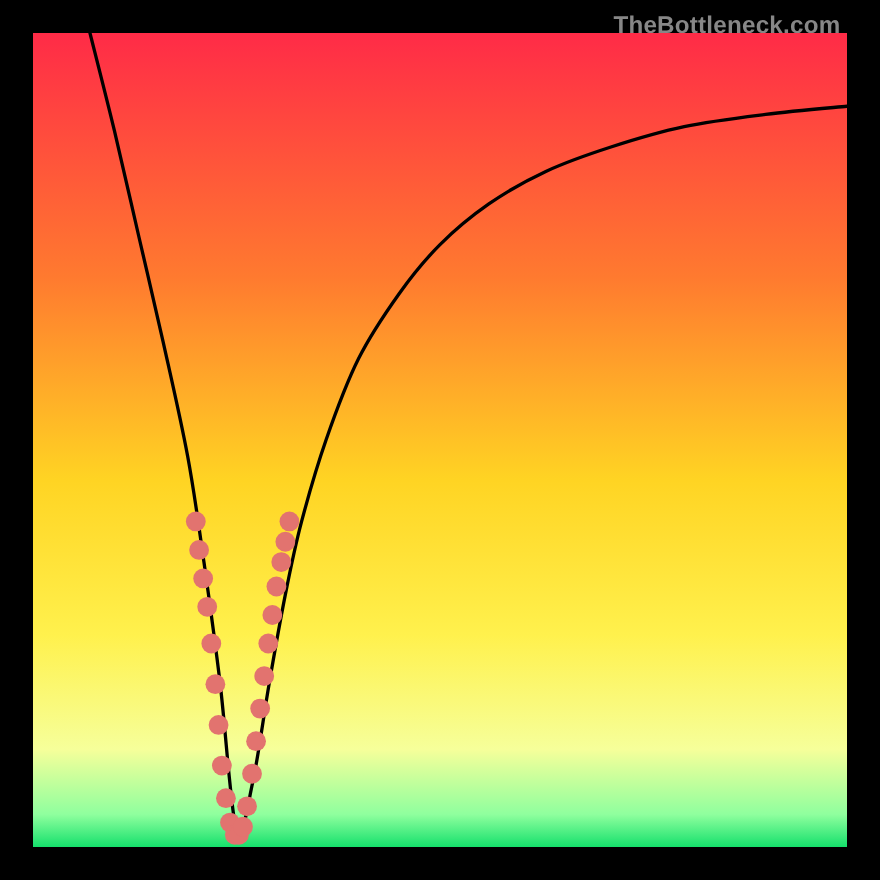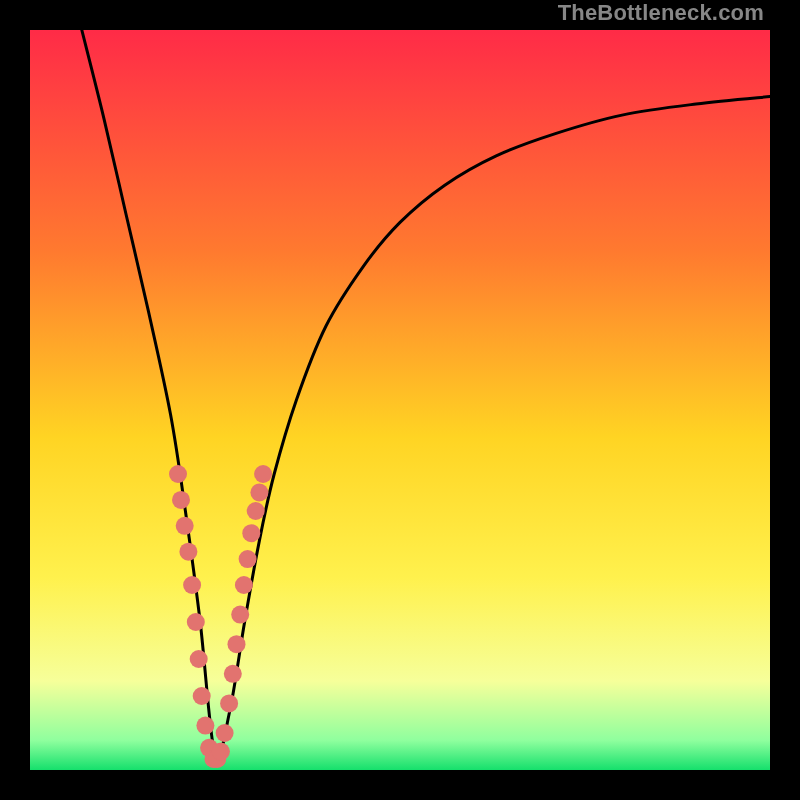--- a/index.html
+++ b/index.html
@@ -29,21 +29,21 @@
   }
   .gradient {
     position: absolute;
     left: 0;
     top: 0;
     width: 740px;
     height: 740px;
   }
   .watermark {
     position: absolute;
-    top: 0;
+    top: 10px;
     right: 36px;
     font-size: 22px;
     font-weight: 600;
     color: #878787;
     letter-spacing: 0.2px;
     user-select: none;
   }
   svg {
     position: absolute;
     left: 0;

